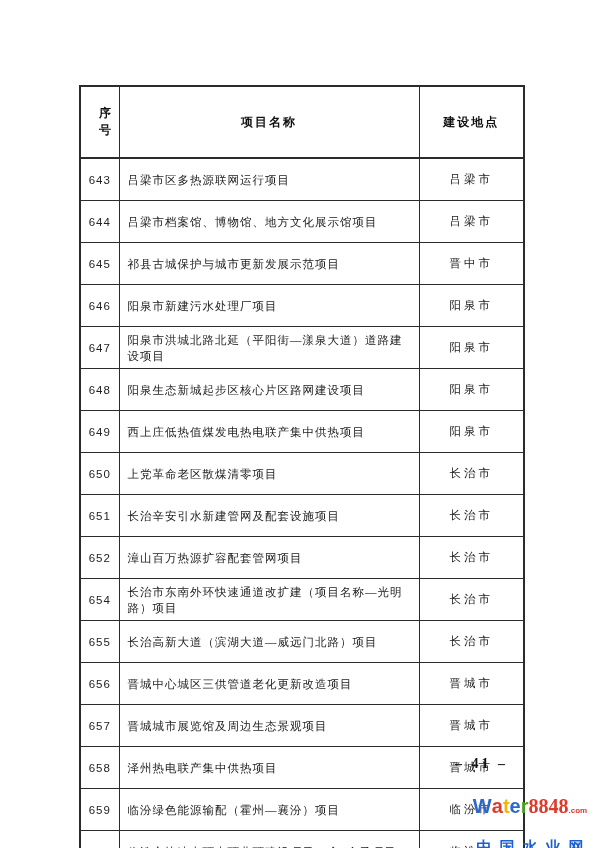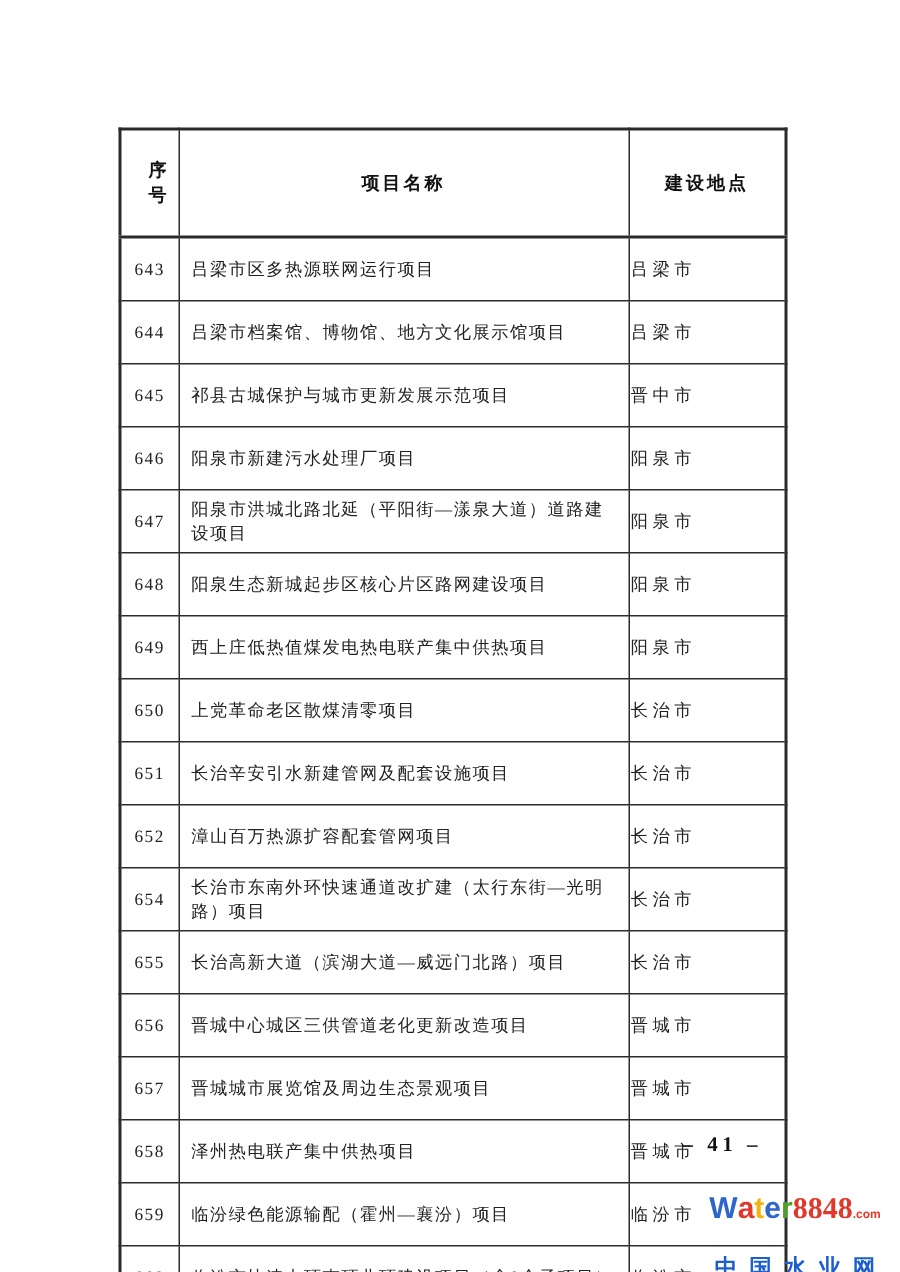--- a/index.html
+++ b/index.html
@@ -18,23 +18,23 @@
   thead th{
     border:1px solid #2b2b2b;border-bottom:2.5px solid #2b2b2b;
     height:30px;font-size:12px;font-weight:bold;letter-spacing:2px;
     font-family:"Liberation Sans","DejaVu Sans",sans-serif;color:#111;
     text-align:center;vertical-align:middle;padding:18px;
   }
   tbody td{
     border:1px solid #2b2b2b;height:33px;vertical-align:middle;
     font-size:11.5px;color:#222;
   }
-  td.c-no{text-align:center;font-family:Liberation Serif, serif;letter-spacing:1px;}
+  td.c-no{text-align:center;font-family:Liberation Sans, sans-serif;letter-spacing:1px;}
   td.c-name{text-align:left;padding:4px 6px 4px 8px;line-height:16px;letter-spacing:1px;}
-  td.c-loc{letter-spacing:3px;}
+  td.c-loc{text-align:center;letter-spacing:3px;}
   .page-number{
     position:absolute;top:756px;right:92px;
     font-size:14px;font-weight:bold;letter-spacing:3px;color:#111;
     font-family:"Liberation Serif","DejaVu Serif",serif;white-space:nowrap;
   }
   .logo{
     position:absolute;right:3px;top:794px;width:134px;text-align:center;line-height:1;
   }
   .logo-line1{
     font-family:"Liberation Sans","DejaVu Sans",sans-serif;
@@ -127,21 +127,21 @@
 
     <tr>
       <td class="c-no">652</td>
       <td class="c-name">漳山百万热源扩容配套管网项目</td>
       <td class="c-loc">长治市</td>
     </tr>
 
 
     <tr>
       <td class="c-no">654</td>
-      <td class="c-name">长治市东南外环快速通道改扩建（太行东街—光明路）项目</td>
+      <td class="c-name">长治市东南外环快速通道改扩建（项目名称—光明路）项目</td>
       <td class="c-loc">长治市</td>
     </tr>
 
     <tr>
       <td class="c-no">655</td>
       <td class="c-name">长治高新大道（滨湖大道—威远门北路）项目</td>
       <td class="c-loc">长治市</td>
     </tr>
 
     <tr>

